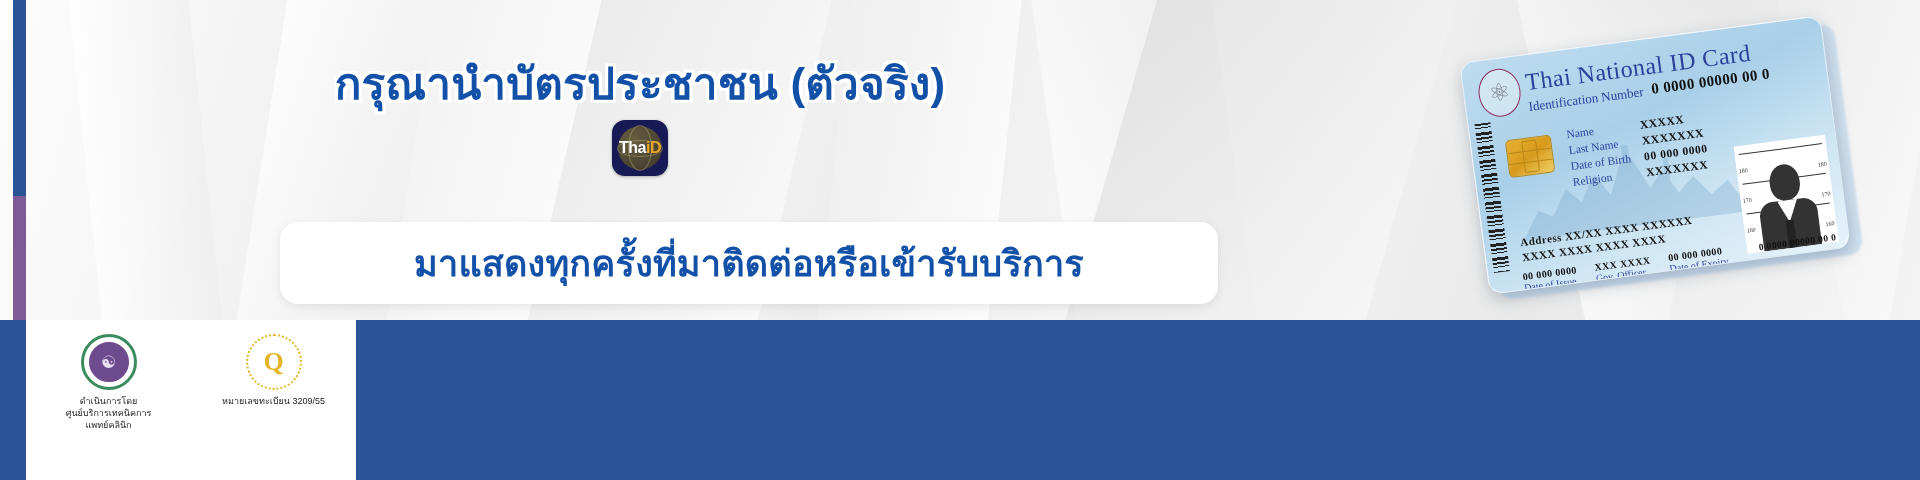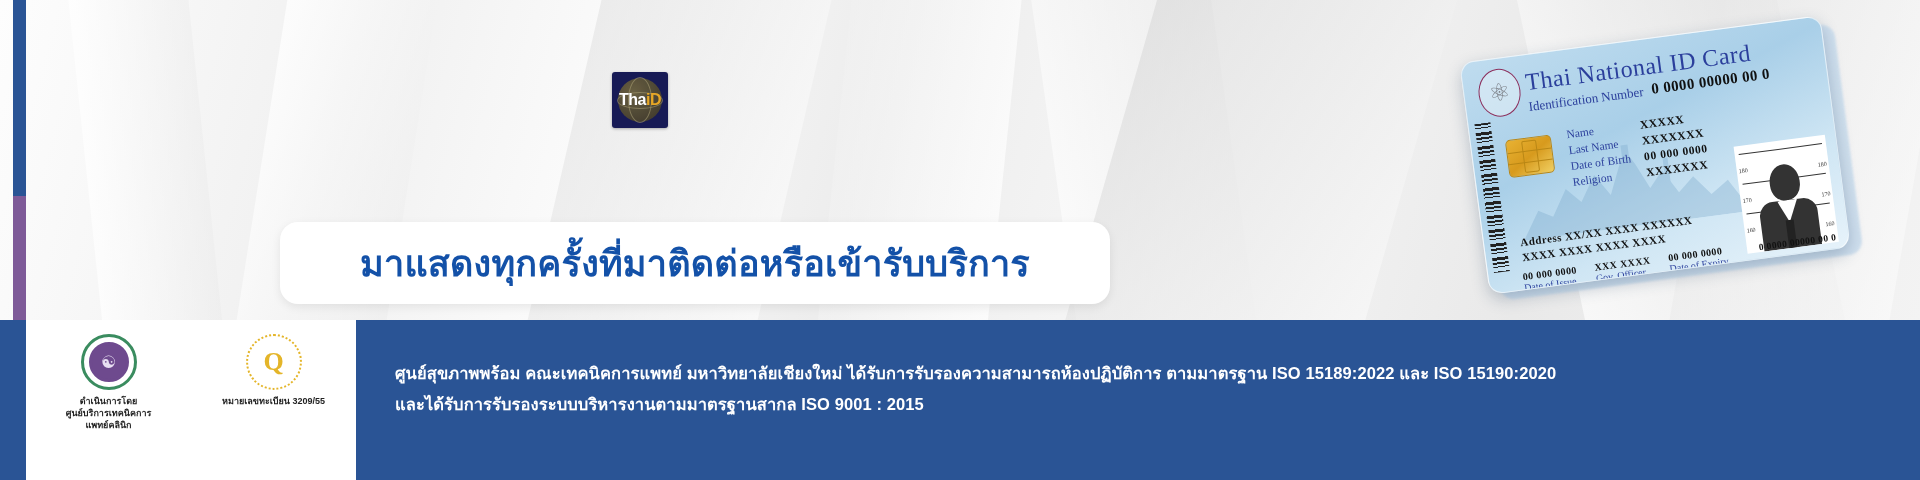--- a/index.html
+++ b/index.html
@@ -55,21 +55,21 @@
     margin-top:12px;
   }
   .headline-2{
     font-size:27px;font-weight:bold;color:#1351a8;white-space:nowrap;
     text-shadow:
        2px 0 0 #fff,-2px 0 0 #fff,0 2px 0 #fff,0 -2px 0 #fff,
        2px 2px 0 #fff,-2px 2px 0 #fff,2px -2px 0 #fff,-2px -2px 0 #fff;
   }
   
   .thaid-badge{
-    width:56px;height:56px;background:#171a55;border-radius:3px;
+    width:56px;height:56px;background:#171a55;border-radius:13px;
     position:relative;overflow:hidden;flex:0 0 auto;
     display:flex;align-items:center;justify-content:center;
     box-shadow:0 1px 3px rgba(0,0,0,.3);
   }
   .thaid-globe{
     position:absolute;left:50%;top:50%;transform:translate(-50%,-50%);
     width:44px;height:44px;border-radius:50%;
     background:radial-gradient(circle at 35% 32%,#6d6340,#4b4430 70%,#3b3526);
     opacity:.95;
   }
@@ -77,21 +77,21 @@
     content:"";position:absolute;border:1px solid rgba(180,170,120,.55);border-radius:50%;
   }
   .thaid-globe:before{left:10px;top:-1px;width:22px;height:44px;}
   .thaid-globe:after{left:-1px;top:14px;width:44px;height:15px;}
   .thaid-text{position:relative;z-index:2;font-size:16px;font-weight:bold;letter-spacing:-.5px;}
   .thaid-text .tha{color:#ffffff;}
   .thaid-text .id{color:#e8a725;}
 
   
   .cta-box{
-    position:absolute;left:280px;top:222px;width:830px;height:82px;
+    position:absolute;left:280px;top:222px;width:938px;height:82px;
     background:#ffffff;border-radius:18px;
     display:flex;align-items:center;justify-content:center;
     box-shadow:0 3px 10px rgba(0,0,0,.08);
   }
   .cta-text{
     font-size:36px;font-weight:bold;color:#1351a8;white-space:nowrap;
     letter-spacing:.2px;
   }
 
   
@@ -184,21 +184,21 @@
   .ring{position:absolute;inset:0;border-radius:50%;}
   .ring-green{border:3px solid #3a8c5f;}
   .ring-purple{background:#6e4a8e;border:3px solid #6e4a8e;}
   .ring-gold{border:2.5px solid #e4b529;}
   .logo-inner{
     position:absolute;inset:8px;border-radius:50%;display:flex;align-items:center;
     justify-content:center;font-size:20px;font-weight:bold;
   }
   .logo-caption{
     font-size:9px;color:#222;line-height:1.35;margin-top:5px;white-space:pre-line;
-    font-weight:bold;
+    font-weight:normal;
   }
   .footer-text{
     position:absolute;left:395px;top:38px;width:1480px;color:#ffffff;
     font-size:16.5px;line-height:1.85;font-weight:bold;letter-spacing:.1px;
   }
   .footer-line{white-space:nowrap;}
 </style>
 </head>
 <body>
 
@@ -212,20 +212,21 @@
   <div class="facet f3"></div>
   <div class="facet f4"></div>
   <div class="facet f5"></div>
   <div class="facet f6"></div>
 
   <div class="accent accent-blue"></div>
   <div class="accent accent-purple"></div>
   <div class="accent accent-gold"></div>
 
   <div class="headline-wrap">
+    <div class="headline-1">กรุณานำบัตรประชาชน (ตัวจริง)</div>
     <div class="headline-2-row">
       <div class="thaid-badge">
         <div class="thaid-globe"></div>
         <div class="thaid-text"><span class="tha">Tha</span><span class="id">iD</span></div>
       </div>
     </div>
   </div>
 
   <div class="cta-box">
     <div class="cta-text">มาแสดงทุกครั้งที่มาติดต่อหรือเข้ารับบริการ</div>
@@ -333,19 +334,15 @@
         <div class="logo-mark">
           <div class="ring ring-gold" style="border-style:dotted;"></div>
           <div class="logo-inner" style="color:#e4b529;font-family:'Liberation Serif',serif;font-size:26px;">Q</div>
         </div>
         <div class="logo-caption">หมายเลขทะเบียน 3209/55</div>
       </div>
 
 
     </div>
 
-    <div class="footer-text">
-      <div class="footer-line">ศูนย์สุขภาพพร้อม คณะเทคนิคการแพทย์ มหาวิทยาลัยเชียงใหม่ ได้รับการรับรองความสามารถห้องปฏิบัติการ ตามมาตรฐาน ISO 15189:2022 และ ISO 15190:2020</div>
-      <div class="footer-line">และได้รับการรับรองระบบบริหารงานตามมาตรฐานสากล ISO 9001 : 2015</div>
-    </div>
   </div>
 
 </div>
 
 </body></html>

